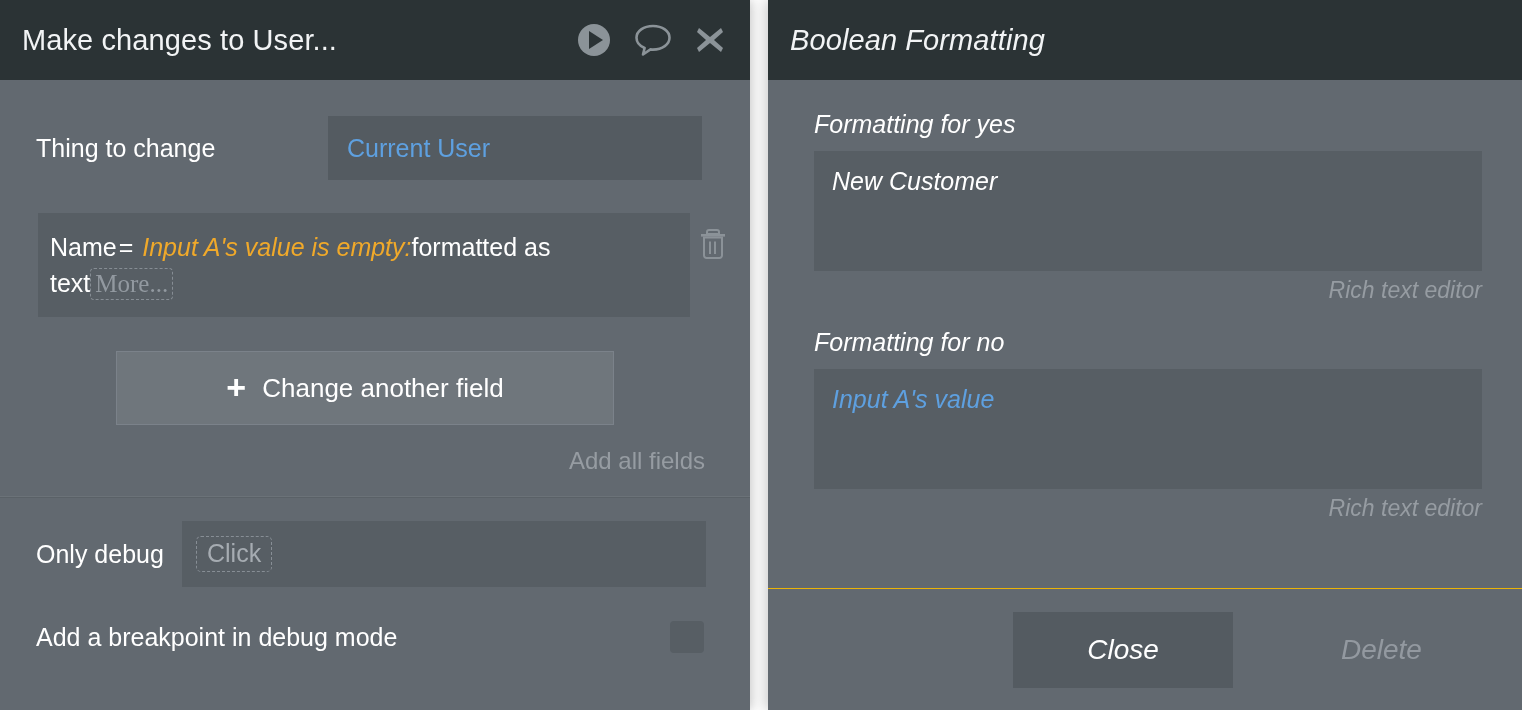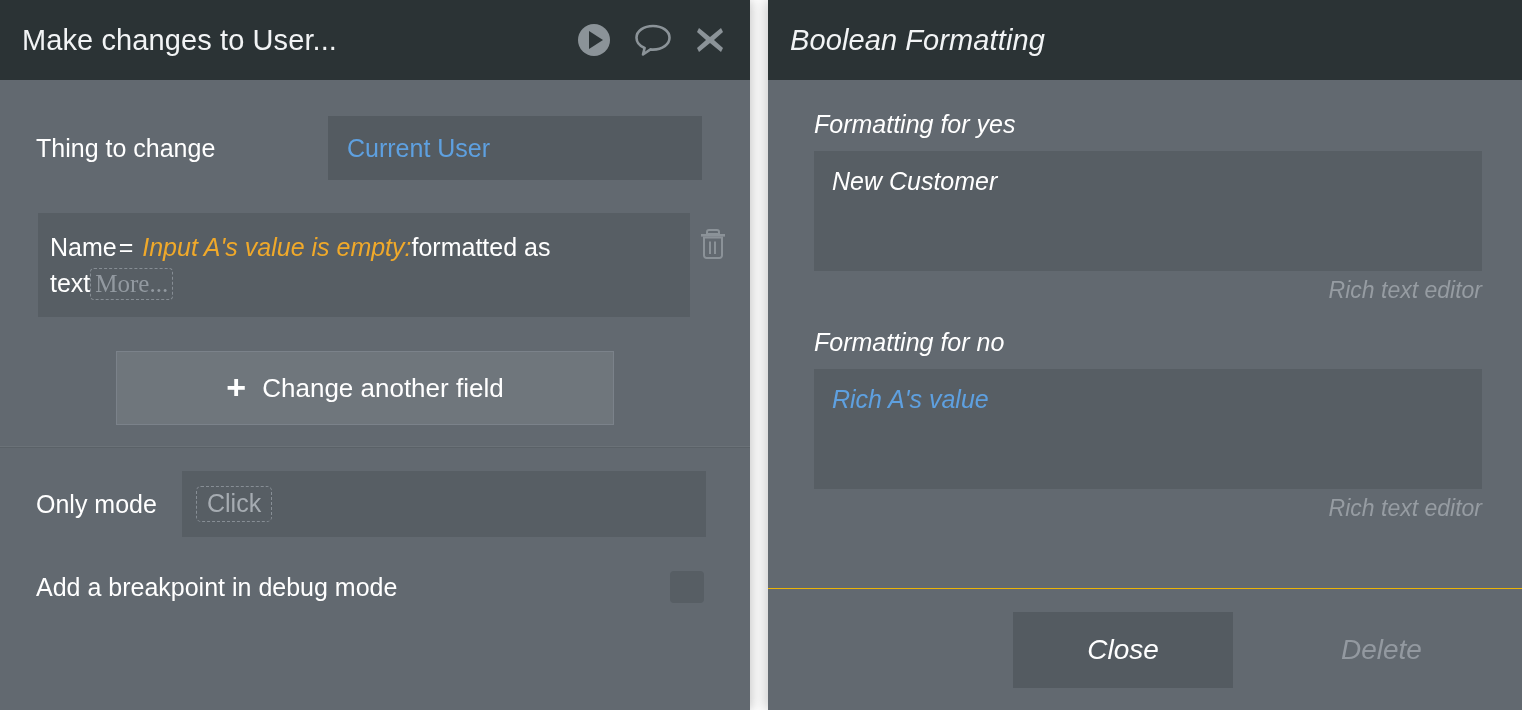--- a/index.html
+++ b/index.html
@@ -347,27 +347,28 @@
             <rect x="16" y="14.5" width="2" height="12.5" fill="#8b9298"></rect>
           </svg>
         </span>
       </div>
 
       <div class="btn-change-another">
         <span class="plus">+</span>
         <span class="blabel">Change another field</span>
       </div>
 
+      <div class="add-all-fields">Add all fields</div>
 
     </div>
 
     <div class="hr-sep"></div>
 
     <div class="row-onlywhen">
-      <div class="lbl lbl-onlywhen">Only mode</div>
+      <div class="lbl lbl-onlywhen">Only debug</div>
       <div class="onlywhen-field">
         <span class="placeholder-chip">Click</span>
       </div>
     </div>
 
     <div class="row-breakpoint">
       <div class="lbl lbl-breakpoint">Add a breakpoint in debug mode</div>
       <div class="checkbox"></div>
     </div>
 
@@ -389,21 +390,21 @@
           <span class="rp-editor-text">New Customer</span>
         </div>
         <div class="rp-caption">Rich text editor</div>
       </div>
 
       <div class="rp-gap"></div>
 
       <div>
         <div class="rp-label">Formatting for no</div>
         <div class="rp-editor">
-          <span class="rp-editor-text dyn">Rich A's value</span>
+          <span class="rp-editor-text dyn">Input A's value</span>
         </div>
         <div class="rp-caption">Rich text editor</div>
       </div>
 
     </div>
 
     <div class="rp-footer">
       <div class="btn-close">Close</div>
       <div class="btn-delete">Delete</div>
     </div>

